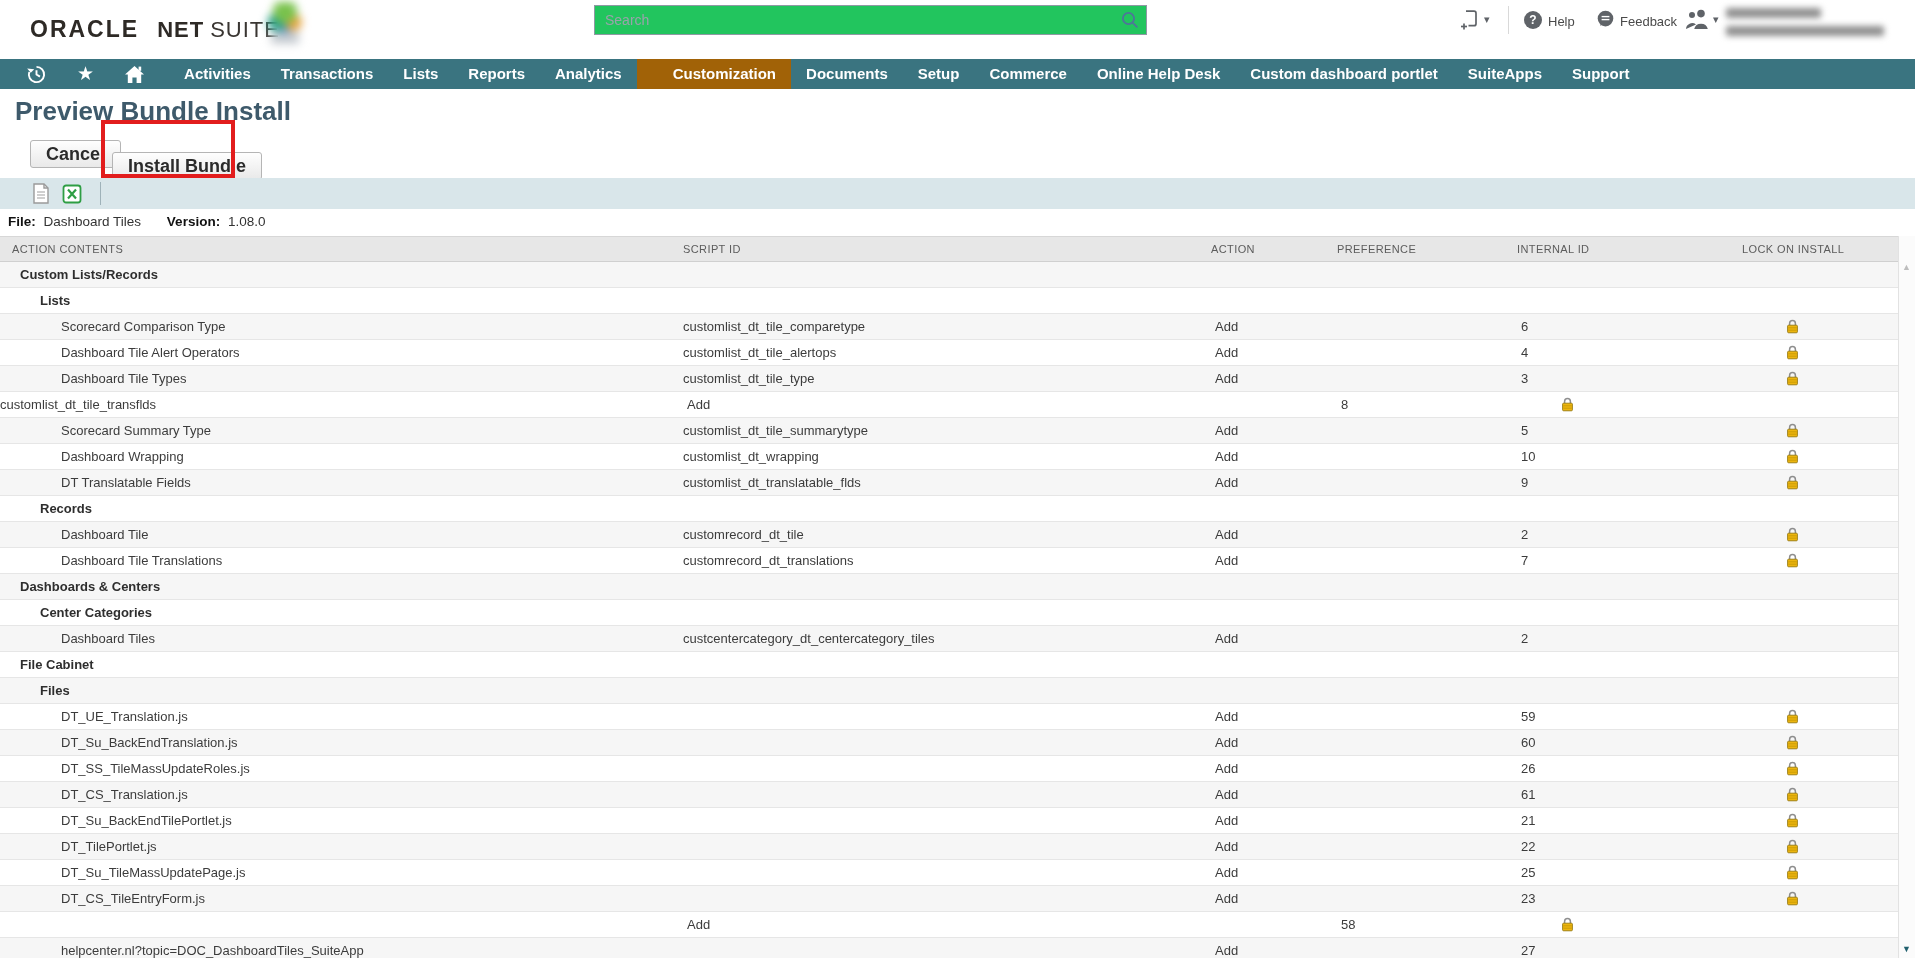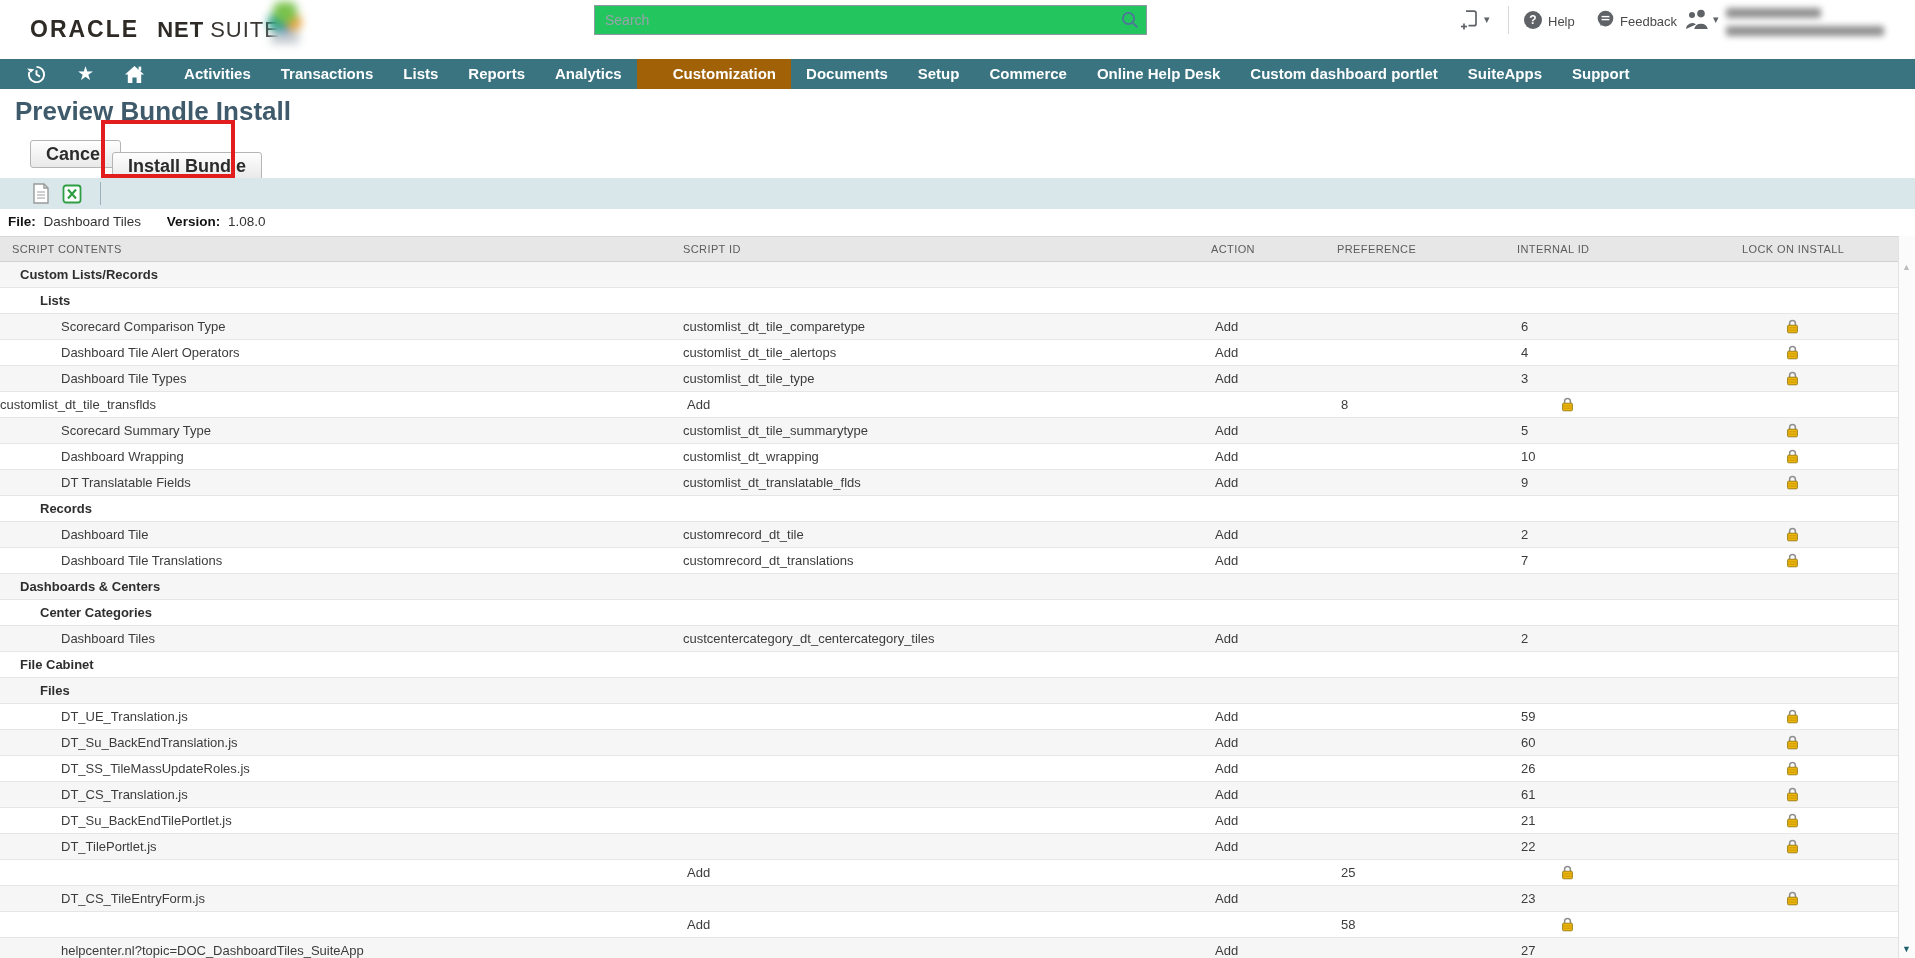--- a/index.html
+++ b/index.html
@@ -204,21 +204,21 @@
 </div>
 
 <div class="nameline">
   <span class="lbl">File:</span>
   <span class="val">Dashboard Tiles</span>
   <span class="lbl ver">Version:</span>
   <span class="val">1.08.0</span>
 </div>
 
 <div class="thead">
-    <div class="th th-0">SCRIPT CONTENTS</div>
+    <div class="th th-0">ACTION CONTENTS</div>
     <div class="th th-1">SCRIPT ID</div>
     <div class="th th-2">ACTION</div>
     <div class="th th-3">PREFERENCE</div>
     <div class="th th-4">INTERNAL ID</div>
     <div class="th th-5">LOCK ON INSTALL</div>
   </div>
 <div class="tbody">
     <div class="trow stripe bold">
       <div class="cell c-content lvl1">Custom Lists/Records</div>
       <div class="cell c-script"></div>
@@ -501,20 +501,21 @@
       <div class="cell c-lock">
         <svg width="13" height="15" viewBox="0 0 13 15">
           <path d="M3.6 6.2 V4.4 a2.9 2.9 0 0 1 5.8 0 V6.2" fill="none" stroke="#8e8e8e" stroke-width="1.5"></path>
           <rect x="1.6" y="6.2" width="9.8" height="7.6" rx="1" fill="#EDB50E" stroke="#8a6d00" stroke-width="0.8"></rect>
           <line x1="2.4" y1="8.8" x2="10.6" y2="8.8" stroke="#c79a06" stroke-width="0.9"></line>
           <line x1="2.4" y1="11.2" x2="10.6" y2="11.2" stroke="#c79a06" stroke-width="0.9"></line>
         </svg>
       </div>
     </div>
     <div class="trow">
+      <div class="cell c-content lvl3">DT_Su_TileMassUpdatePage.js</div>
       <div class="cell c-script"></div>
       <div class="cell c-action">Add</div>
       <div class="cell c-pref"></div>
       <div class="cell c-internal">25</div>
       <div class="cell c-lock">
         <svg width="13" height="15" viewBox="0 0 13 15">
           <path d="M3.6 6.2 V4.4 a2.9 2.9 0 0 1 5.8 0 V6.2" fill="none" stroke="#8e8e8e" stroke-width="1.5"></path>
           <rect x="1.6" y="6.2" width="9.8" height="7.6" rx="1" fill="#EDB50E" stroke="#8a6d00" stroke-width="0.8"></rect>
           <line x1="2.4" y1="8.8" x2="10.6" y2="8.8" stroke="#c79a06" stroke-width="0.9"></line>
           <line x1="2.4" y1="11.2" x2="10.6" y2="11.2" stroke="#c79a06" stroke-width="0.9"></line>

